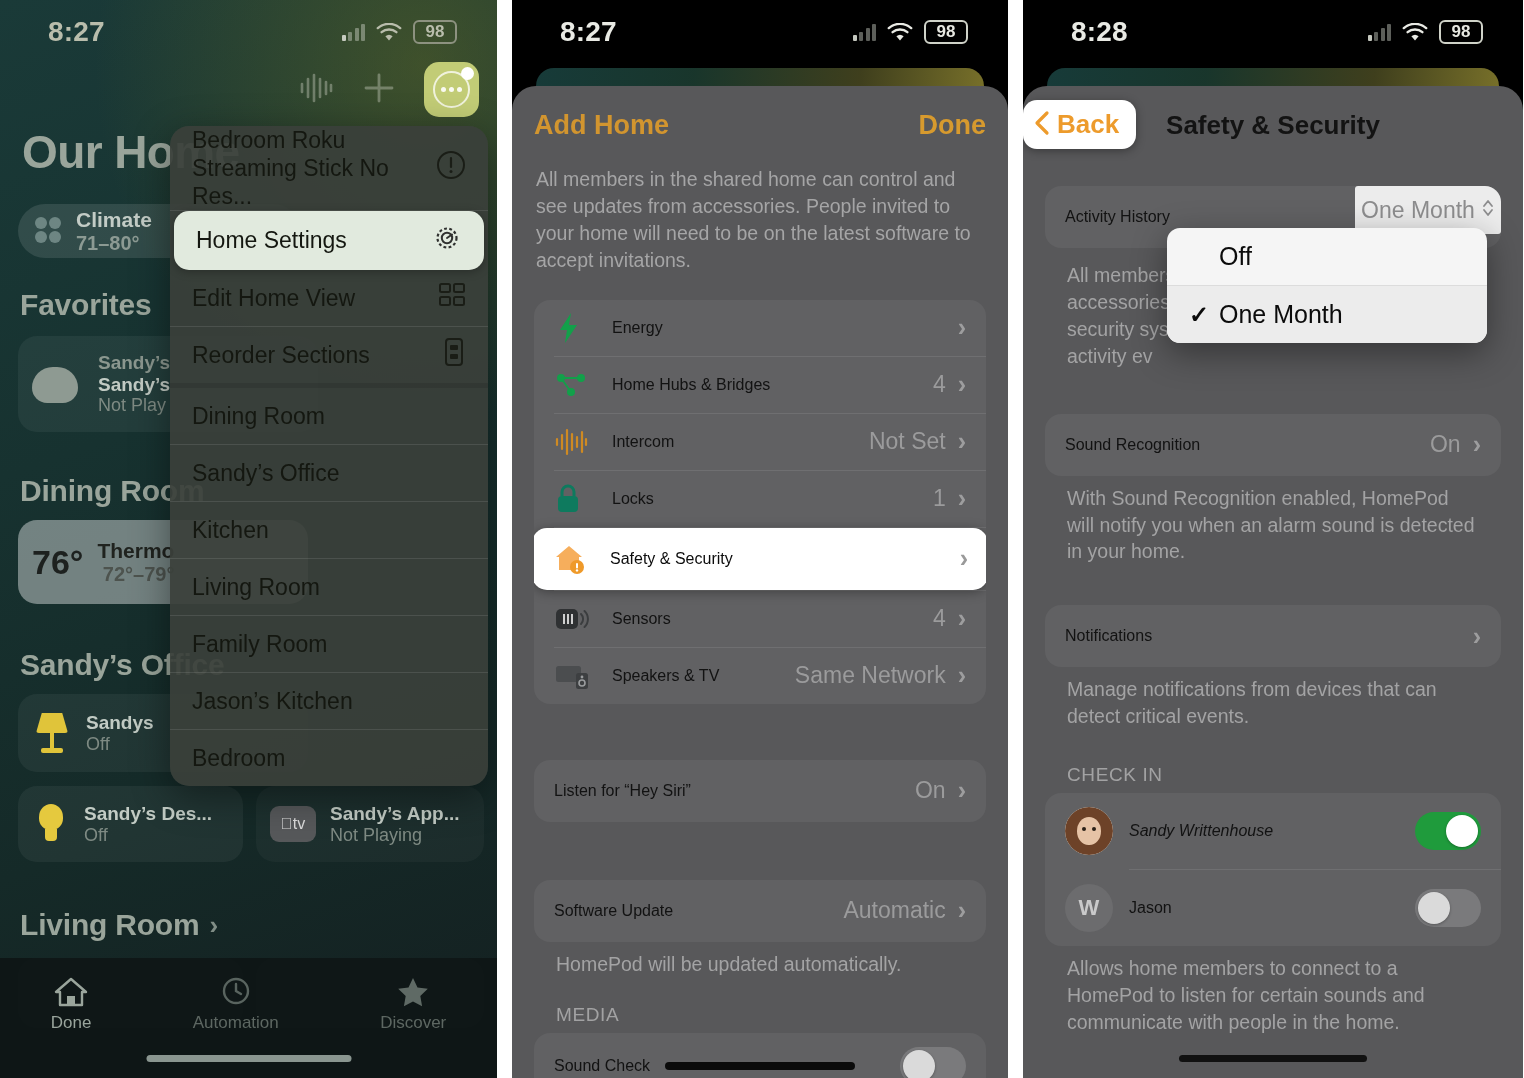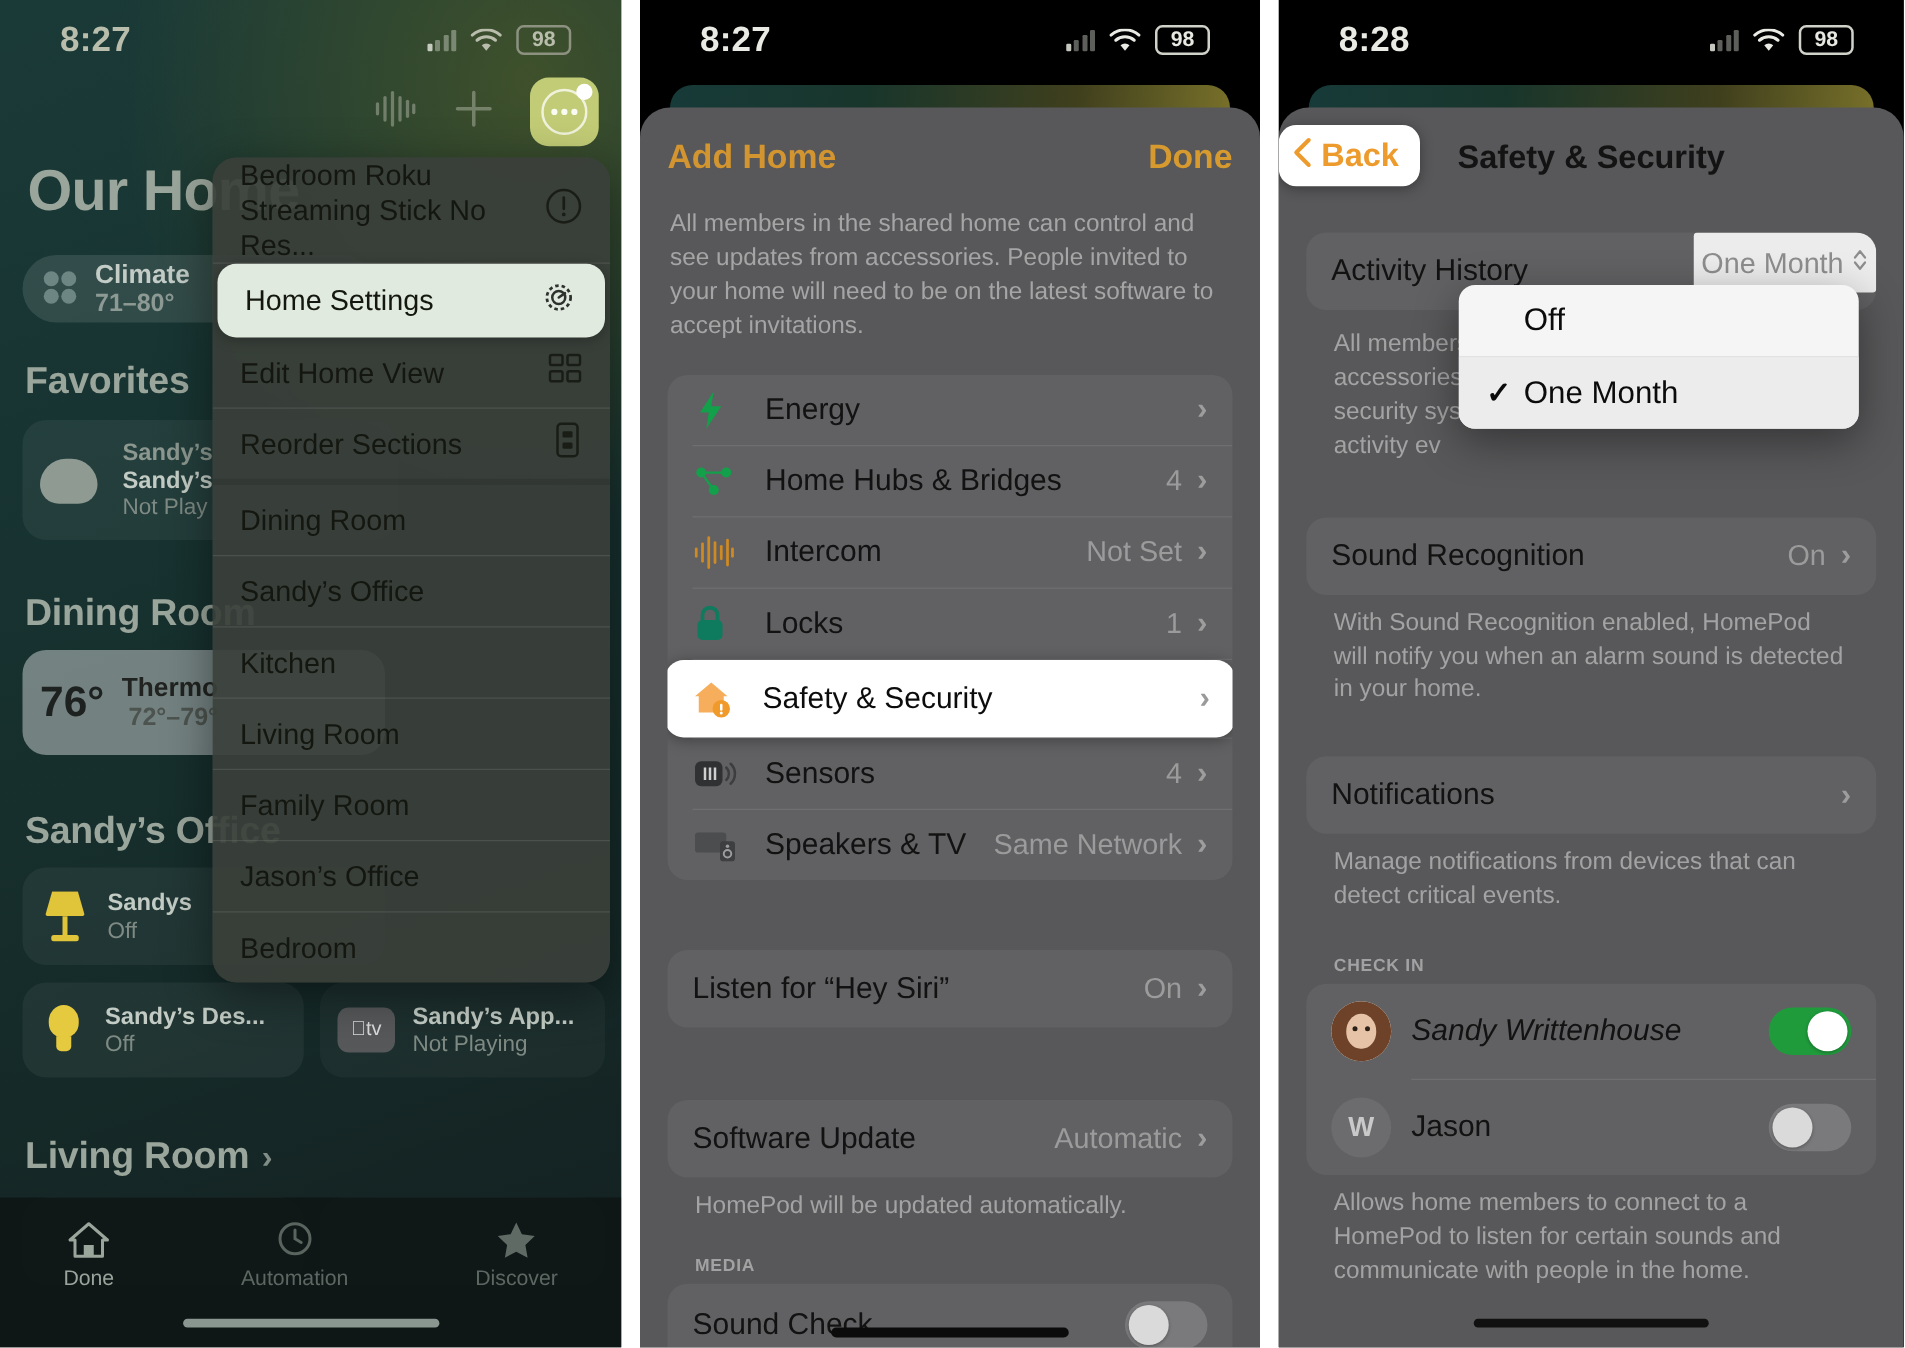--- a/index.html
+++ b/index.html
@@ -194,35 +194,35 @@
     padding: 2px 24px 0; font-size:19.5px; line-height:1.38; color:#a5a5a6;
   }
   .grp{
     margin: 18px 22px 0; background: rgba(255,255,255,.055); border-radius:16px;
     overflow:hidden;
   }
   .row{
     display:flex; align-items:center; min-height:56px; padding: 0 20px;
     position:relative;
   }
-  .row .rlabel{ font-size:24px; font-weight:500; color:#121212; flex:1; }
+  .row .rlabel{ font-size:16px; font-weight:500; color:#121212; flex:1; }
   .row .rval{ font-size:23px; font-weight:500; color:#9b9b9c; margin-right:12px; }
   .row .chev{ color:#9d9d9e; font-size:25px; font-weight:600; line-height:1;}
   .row-sep{ height:1px; background: rgba(255,255,255,.09); margin-left:20px;}
   .ric{ width:48px; display:flex; align-items:center; justify-content:flex-start; margin-right:10px;}
 
   .row.hlwhite{
     background:#fff; border-radius:15px; margin: 0 -2px;
     box-shadow: 0 2px 12px rgba(0,0,0,.35); min-height:62px; z-index:3;
   }
   .row.hlwhite .rlabel{ color:#0c0c0c; }
   .row.hlwhite .chev{ color:#9a9a9a; }
 
   .sec-label{
-    margin: 26px 0 7px 44px; font-size:14px; font-weight:700;
+    margin: 26px 0 7px 44px; font-size:19px; font-weight:400;
     color:#a2a2a3; letter-spacing:.6px;
   }
   .sub-note{
     margin: 9px 44px 0; font-size:19.5px; line-height:1.38; color:#a3a3a4;
   }
   .toggle{
     width:66px; height:38px; border-radius:20px; position:relative; flex:0 0 auto;
   }
   .toggle.on{ background:#1f9b3c; }
   .toggle.off{ background: rgba(255,255,255,.16); }
@@ -497,21 +497,21 @@
       <div class="ctx-sep"></div>
       <div class="ctx-item">
         <div class="lab">Living Room</div>
       </div>
       <div class="ctx-sep"></div>
       <div class="ctx-item">
         <div class="lab">Family Room</div>
       </div>
       <div class="ctx-sep"></div>
       <div class="ctx-item">
-        <div class="lab">Jason’s Office</div>
+        <div class="lab">Jason’s Kitchen</div>
       </div>
       <div class="ctx-sep"></div>
       <div class="ctx-item">
         <div class="lab">Bedroom</div>
       </div>
     </div>
   </div>
 
   <div class="gap"></div>
 

